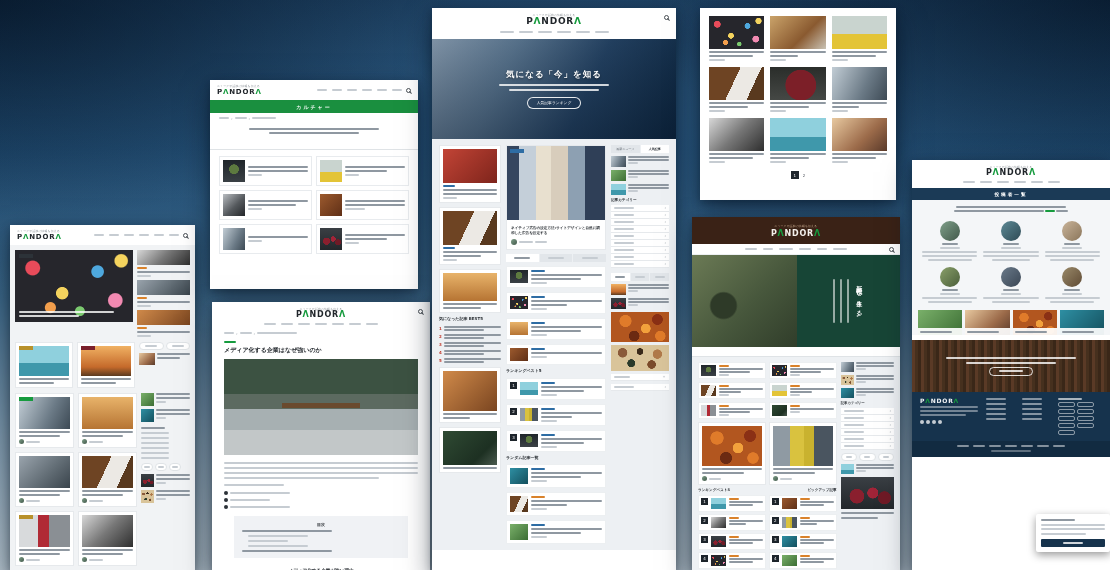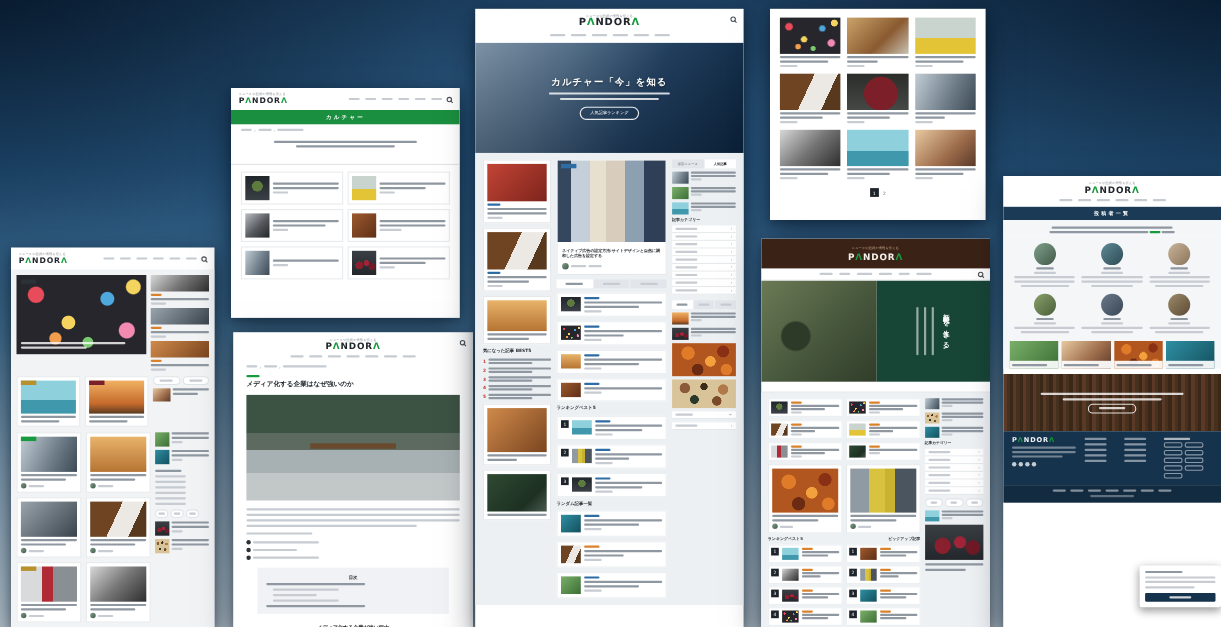--- a/index.html
+++ b/index.html
@@ -520,21 +520,21 @@
           <span class="sk px14"></span>
           <span class="sk px14"></span>
           <span class="sk px14"></span>
           <span class="sk px14"></span>
           <span class="sk px14"></span>
           <span class="sk px14"></span>
         </div>
   </div>
   <div class="dhero im-bldg">
     <div class="ovl"></div>
-    <div class="dtitle">カルチャー「今」を知る</div>
+    <div class="dtitle">気になる「今」を知る</div>
     <span class="sk skw px110"></span>
     <span class="sk skw px90"></span>
     <div class="dbtn" style="margin-top:3px">人気記事ランキング</div>
   </div>
   <div class="dmain">
 
     <div class="colL fc g4">
       <div class="scard">
             <span class="im im-truck" style="width:100%;height:34px"></span>
             <span class="sk cat-b px12"></span>

